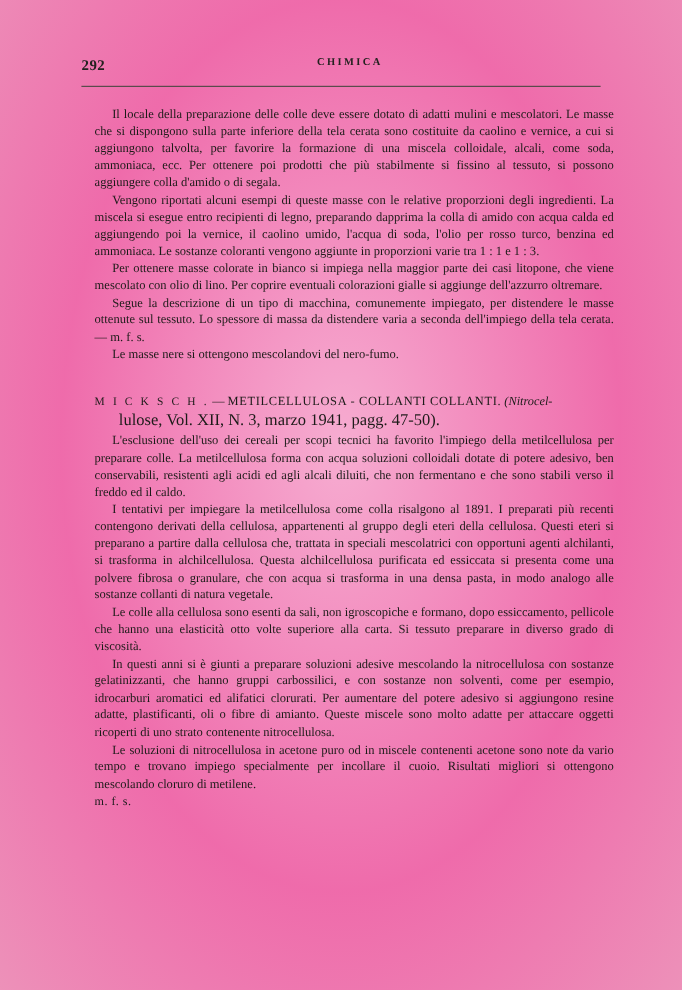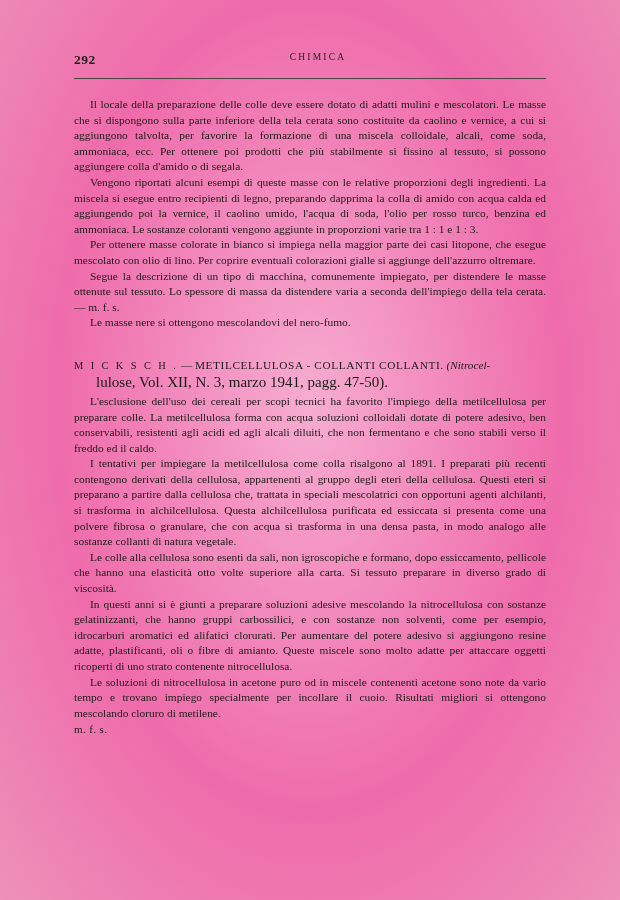--- a/index.html
+++ b/index.html
@@ -47,32 +47,33 @@
     letter-spacing: 0.5px;
     color: #23211f;
   }
   .head-title {
     position: absolute;
     left: 16px;
     right: 0;
     text-align: center;
     font-size: 9.5px;
     letter-spacing: 2.2px;
-    font-weight: normal;
+    font-weight: bold;
     color: #23211f;
   }
   .rule {
     border: 0;
     border-top: 1px solid #4a4742;
     margin: 6px 0 18px 0;
     height: 0;
   }
   
   .col {
     width: 100%;
+    margin-left: 12px;
   }
   p.para {
     margin: 0;
     text-align: justify;
     text-justify: inter-word;
     font-size: 11.4px;
     line-height: 15.6px;
     text-indent: 16px;
     color: #1d1b19;
     hyphens: manual;
@@ -125,21 +126,21 @@
     <div class="running-head">
       <span class="folio">292</span>
       <span class="head-title">CHIMICA</span>
     </div>
     <hr class="rule">
 
     <div class="col">
 
       <p class="para">Il locale della preparazione delle colle deve essere dotato di adatti mulini e mescolatori. Le masse che si dispongono sulla parte inferiore della tela cerata sono costituite da caolino e vernice, a cui si aggiungono talvolta, per favorire la formazione di una miscela colloidale, alcali, come soda, ammoniaca, ecc. Per ottenere poi prodotti che più stabilmente si fissino al tessuto, si possono aggiungere colla d'amido o di segala.</p>
       <p class="para">Vengono riportati alcuni esempi di queste masse con le relative proporzioni degli ingredienti. La miscela si esegue entro recipienti di legno, preparando dapprima la colla di amido con acqua calda ed aggiungendo poi la vernice, il caolino umido, l'acqua di soda, l'olio per rosso turco, benzina ed ammoniaca. Le sostanze coloranti vengono aggiunte in proporzioni varie tra 1 : 1 e 1 : 3.</p>
-      <p class="para">Per ottenere masse colorate in bianco si impiega nella maggior parte dei casi litopone, che esegue mescolato con olio di lino. Per coprire eventuali colorazioni gialle si aggiunge dell'azzurro oltremare.</p>
+      <p class="para">Per ottenere masse colorate in bianco si impiega nella maggior parte dei casi litopone, che viene mescolato con olio di lino. Per coprire eventuali colorazioni gialle si aggiunge dell'azzurro oltremare.</p>
       <p class="para">Segue la descrizione di un tipo di macchina, comunemente impiegato, per distendere le masse ottenute sul tessuto. Lo spessore di massa da distendere varia a seconda dell'impiego della tela cerata. — m. f. s.</p>
       <p class="para">Le masse nere si ottengono mescolandovi del nero-fumo.</p>
 
       <div class="block-gap"></div>
 
       <div class="entry-head">
         <span class="entry-author">M I C K S C H .</span><span> — </span><span class="entry-title">METILCELLULOSA - COLLANTI COLLANTI.</span>
         <span class="entry-src">(Nitrocel-</span>
         <span class="entry-head-line2">lulose, Vol. XII, N. 3, marzo 1941, pagg. 47-50).</span>
       </div>

